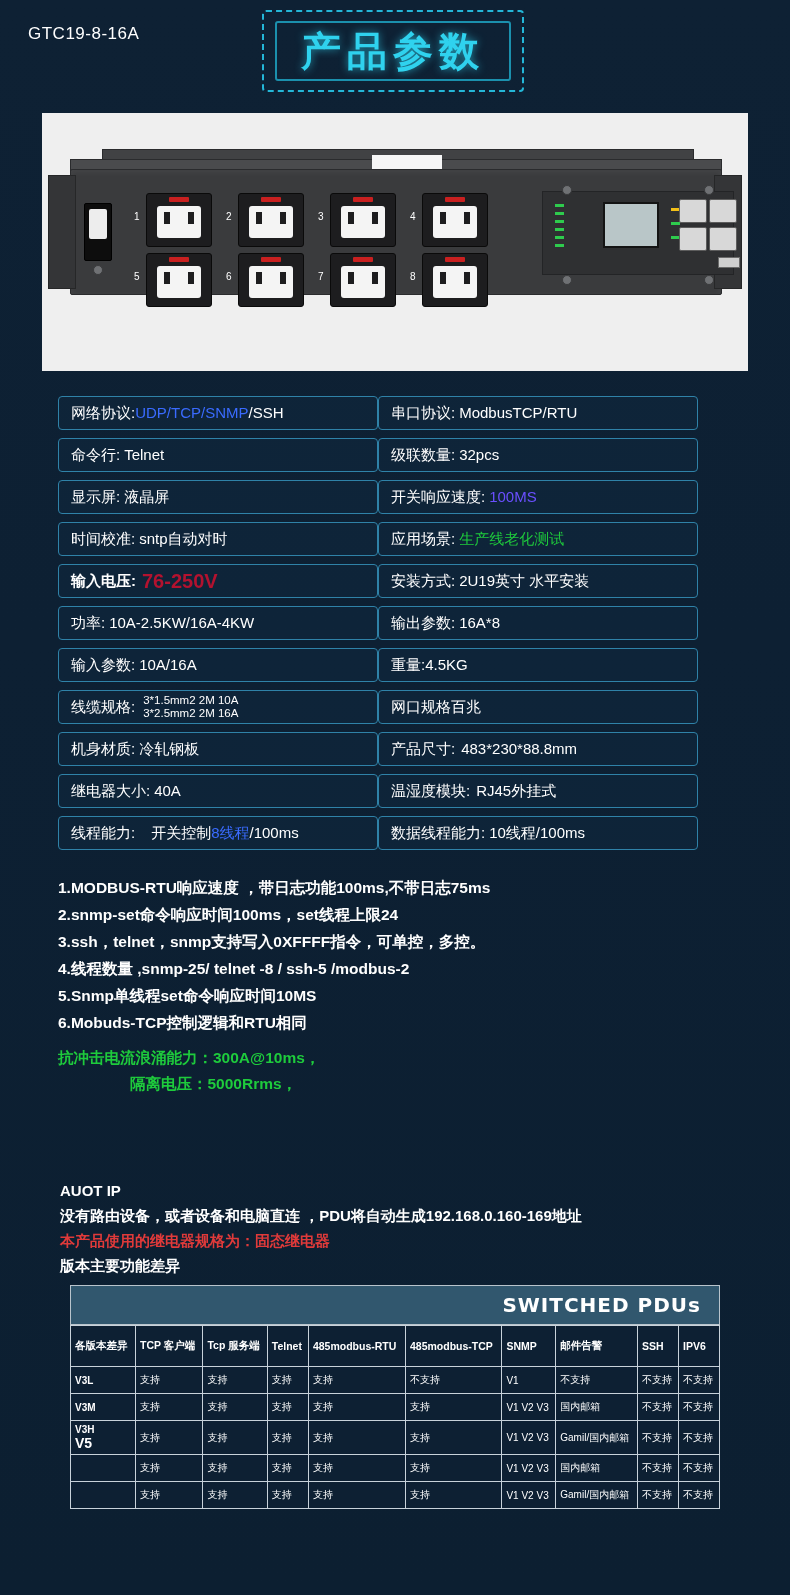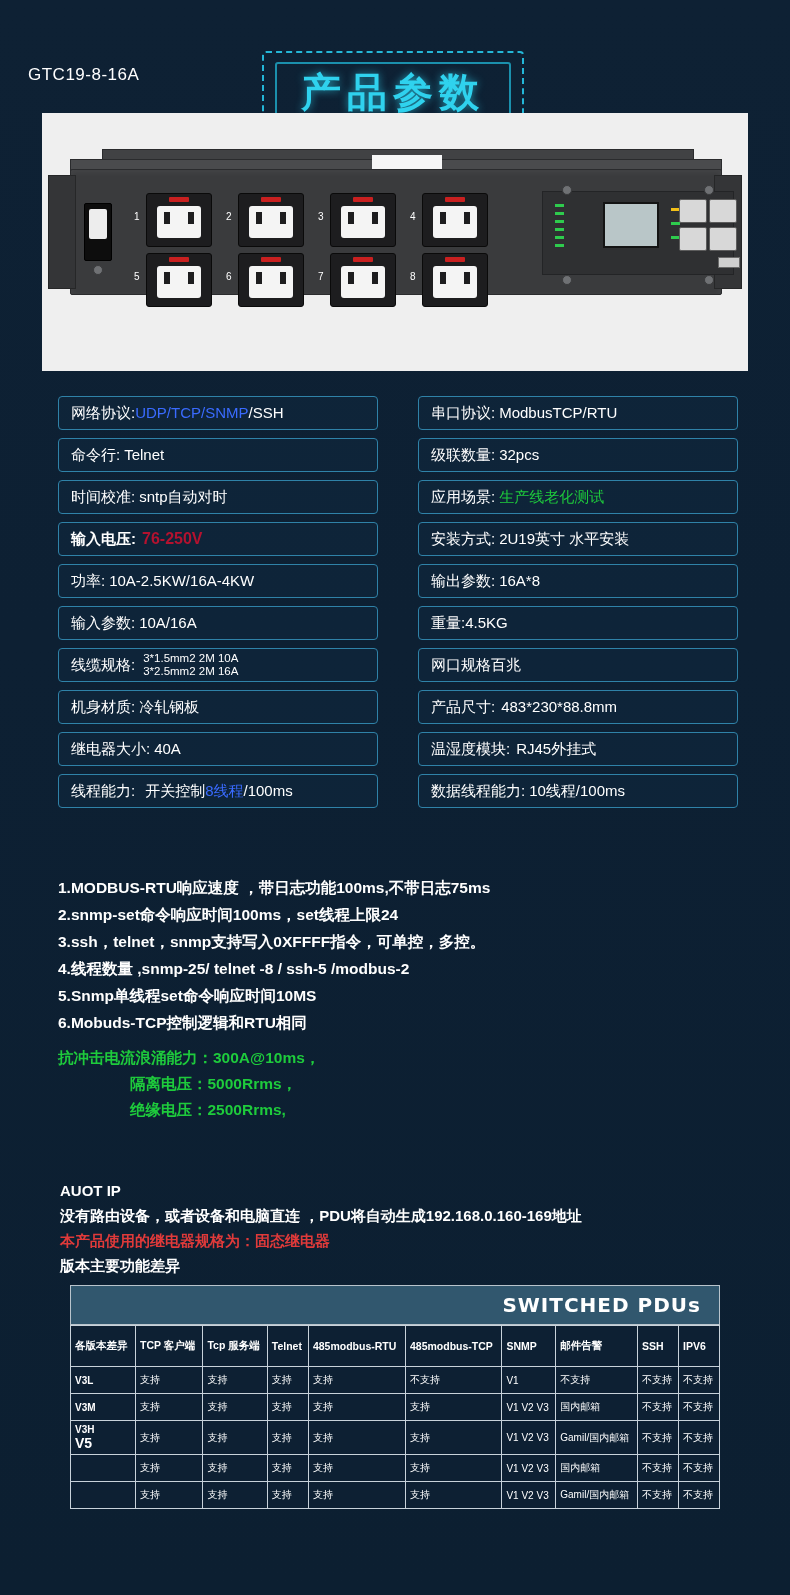--- a/index.html
+++ b/index.html
@@ -6,21 +6,21 @@
   body{
     width:790px;
     background:#0d2033;
     font-family:"Liberation Sans", sans-serif;
     color:#ffffff;
     -webkit-font-smoothing:antialiased;
   }
   .page{position:relative;width:790px;min-height:1595px;background:linear-gradient(180deg,#0e2134 0%,#0d2033 40%,#0c1f31 100%);overflow:hidden;}
 
   
-  .header{position:relative;height:105px;margin-top:41px;}
+  .header{position:relative;height:105px;}
   .model{position:absolute;left:28px;top:24px;font-size:17px;color:#ffffff;letter-spacing:.5px;}
   .title-box{
     position:absolute;left:262px;top:10px;width:258px;height:78px;
     border:2px dashed #24b7d8;border-radius:4px;
     display:flex;align-items:center;justify-content:center;
   }
   .title-box .inner{
     width:232px;height:56px;border:2px solid #1b90ad;border-radius:3px;
     display:flex;align-items:center;justify-content:center;
   }
@@ -50,32 +50,32 @@
   .snum{position:absolute;font-size:10px;color:#ffffff;}
   .ctrl-panel{position:absolute;left:500px;top:78px;width:190px;height:82px;background:#2f3032;border:1px solid #232426;}
   .lcd{position:absolute;left:60px;top:10px;width:52px;height:42px;background:#b9c6c8;border:2px solid #141414;}
   .tiny-led{position:absolute;width:9px;height:3px;background:#2ecb4d;}
   .rj45{position:absolute;width:26px;height:22px;background:#d8d8d8;border:1px solid #5c5c5c;border-radius:2px;}
   .usb{position:absolute;width:20px;height:9px;background:#cfcfcf;border:1px solid #6a6a6a;}
   .screw{position:absolute;width:8px;height:8px;border-radius:50%;background:#6f7174;border:1px solid #3a3b3d;}
 
   
   .specs{position:absolute;left:58px;top:396px;width:680px;}
-  .spec-row{display:flex;justify-content:space-between;margin-bottom:8px;}
+  .spec-row{display:flex;margin-bottom:8px;}
   .spec-cell{
     width:320px;min-height:34px;box-sizing:border-box;
     border:1px solid #2f82a8;border-radius:4px;
     background:rgba(18,46,70,.35);
     display:flex;align-items:center;
     padding:0 12px;font-size:15px;color:#ffffff;
     line-height:1.25;
   }
   .spec-cell .v-blue{color:#3a6bff;}
   .spec-cell .v-purple{color:#6a4fff;}
-  .spec-cell .v-red{color:#b3122f;font-weight:bold;font-size:16px;}
+  .spec-cell .v-red{color:#b3122f;font-weight:bold;font-size:20px;}
   .spec-cell .v-green{color:#1ecb3c;}
   .spec-cell.big{font-weight:bold;}
   .cable-val{font-size:11.5px;line-height:1.15;color:#ffffff;}
 
   
   .notes{position:absolute;left:58px;top:874px;width:690px;font-size:15.5px;font-weight:bold;line-height:27px;color:#ffffff;}
   .notes .ln{white-space:nowrap;}
   .surge{position:absolute;left:58px;top:1045px;width:690px;color:#1ecb3c;font-size:15.5px;font-weight:bold;line-height:26px;}
   .surge .i1{padding-left:0;}
   .surge .i2{padding-left:72px;}
@@ -214,20 +214,30 @@
       <div class="spec-cell">
         <span>命令行:</span>
         <span style="margin-left:4px">Telnet</span>
       </div>
       <div class="spec-cell">
         <span>级联数量:</span>
         <span style="margin-left:4px">32pcs</span>
       </div>
     </div>
 
+    <div class="spec-row">
+      <div class="spec-cell">
+        <span>显示屏:</span>
+        <span style="margin-left:4px">液晶屏</span>
+      </div>
+      <div class="spec-cell">
+        <span>开关响应速度:</span>
+        <span class="v-purple" style="margin-left:4px">100MS</span>
+      </div>
+    </div>
 
     <div class="spec-row">
       <div class="spec-cell">
         <span>时间校准:</span>
         <span style="margin-left:4px">sntp自动对时</span>
       </div>
       <div class="spec-cell">
         <span>应用场景:</span>
         <span class="v-green" style="margin-left:4px">生产线老化测试</span>
       </div>
@@ -297,21 +307,21 @@
       </div>
       <div class="spec-cell">
         <span>温湿度模块:</span>
         <span style="margin-left:6px">RJ45外挂式</span>
       </div>
     </div>
 
     <div class="spec-row">
       <div class="spec-cell">
         <span>线程能力:</span>
-        <span style="margin-left:10px">开关控制</span>
+        <span style="margin-left:16px">开关控制</span>
         <span class="v-blue">8线程</span>
         <span>/100ms</span>
       </div>
       <div class="spec-cell">
         <span>数据线程能力:</span>
         <span style="margin-left:4px">10线程/100ms</span>
       </div>
     </div>
   </div>
 
@@ -320,21 +330,20 @@
     <div class="ln">2.snmp-set命令响应时间100ms，set线程上限24</div>
     <div class="ln">3.ssh，telnet，snmp支持写入0XFFFF指令，可单控，多控。</div>
     <div class="ln">4.线程数量 ,snmp-25/ telnet -8 /  ssh-5 /modbus-2</div>
     <div class="ln">5.Snmp单线程set命令响应时间10MS</div>
     <div class="ln">6.Mobuds-TCP控制逻辑和RTU相同</div>
   </div>
 
   <div class="surge">
     <div class="i1">抗冲击电流浪涌能力：300A@10ms，</div>
     <div class="i2">隔离电压：5000Rrms，</div>
-    <div class="i3">绝缘电压：2500Rrms,</div>
   </div>
 
   <div class="autoip">
     <div>AUOT IP</div>
     <div>没有路由设备，或者设备和电脑直连 ，PDU将自动生成192.168.0.160-169地址</div>
     <div class="red">本产品使用的继电器规格为：固态继电器</div>
     <div>版本主要功能差异</div>
   </div>
 
   <div class="table-wrap">

